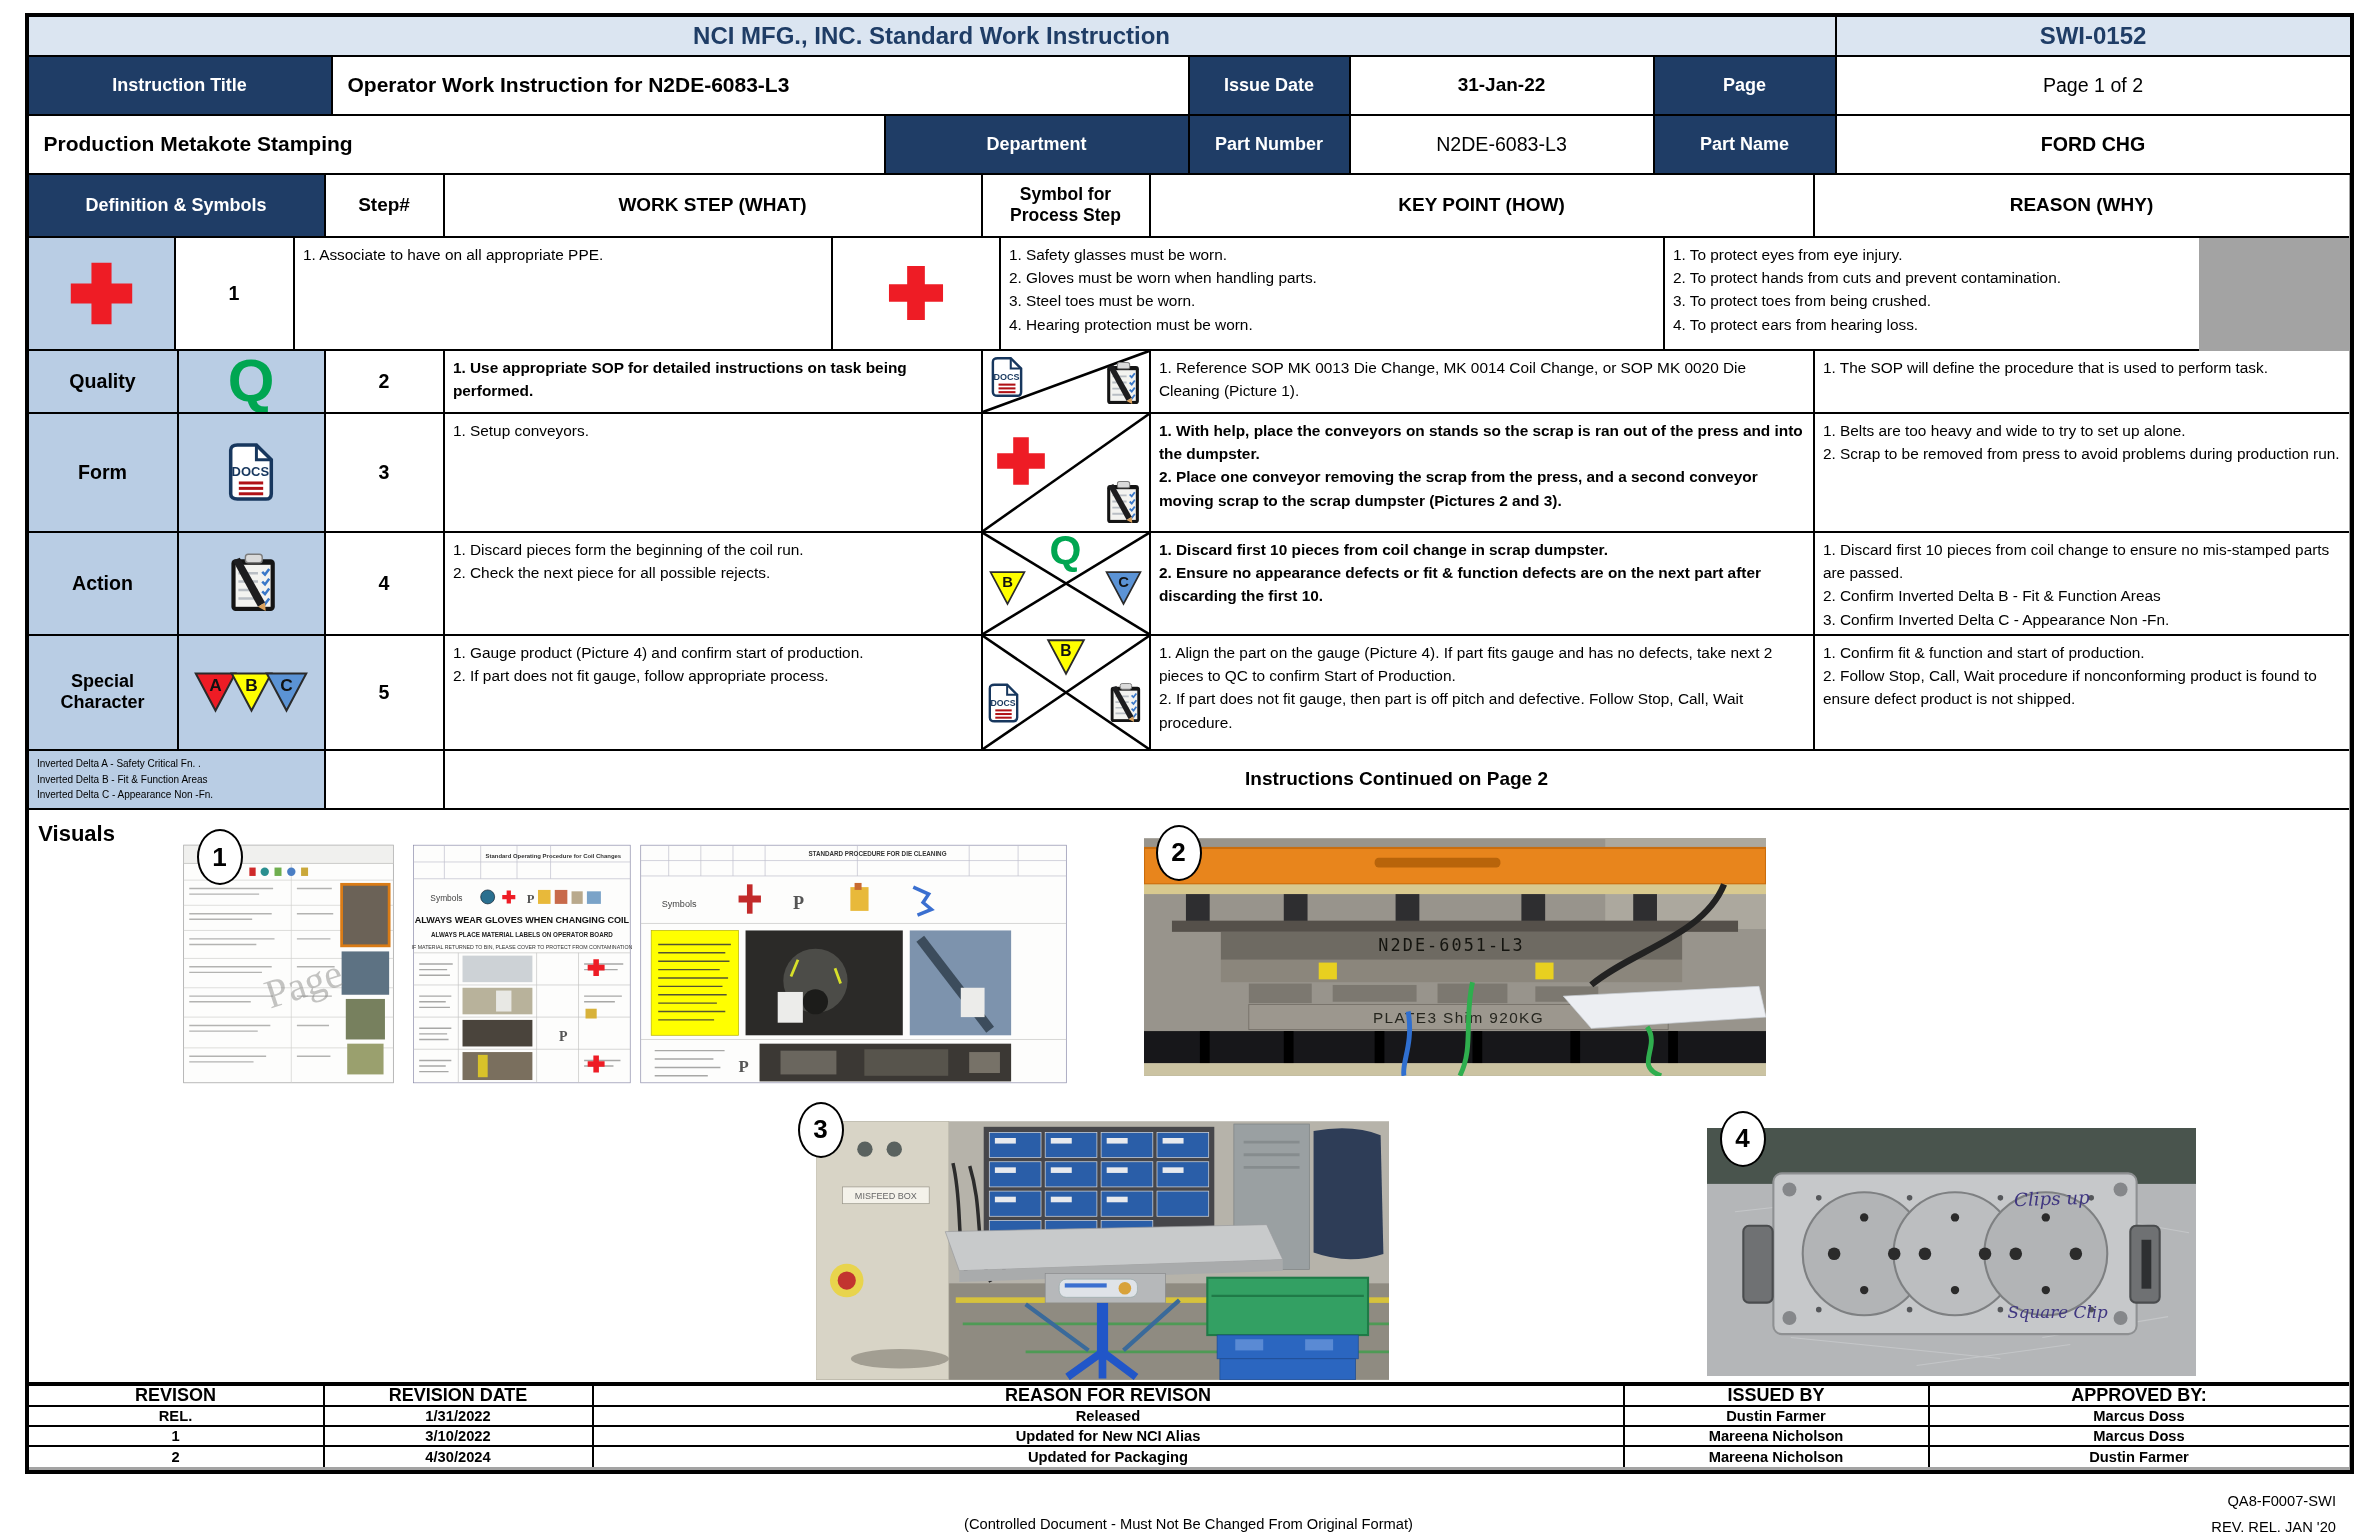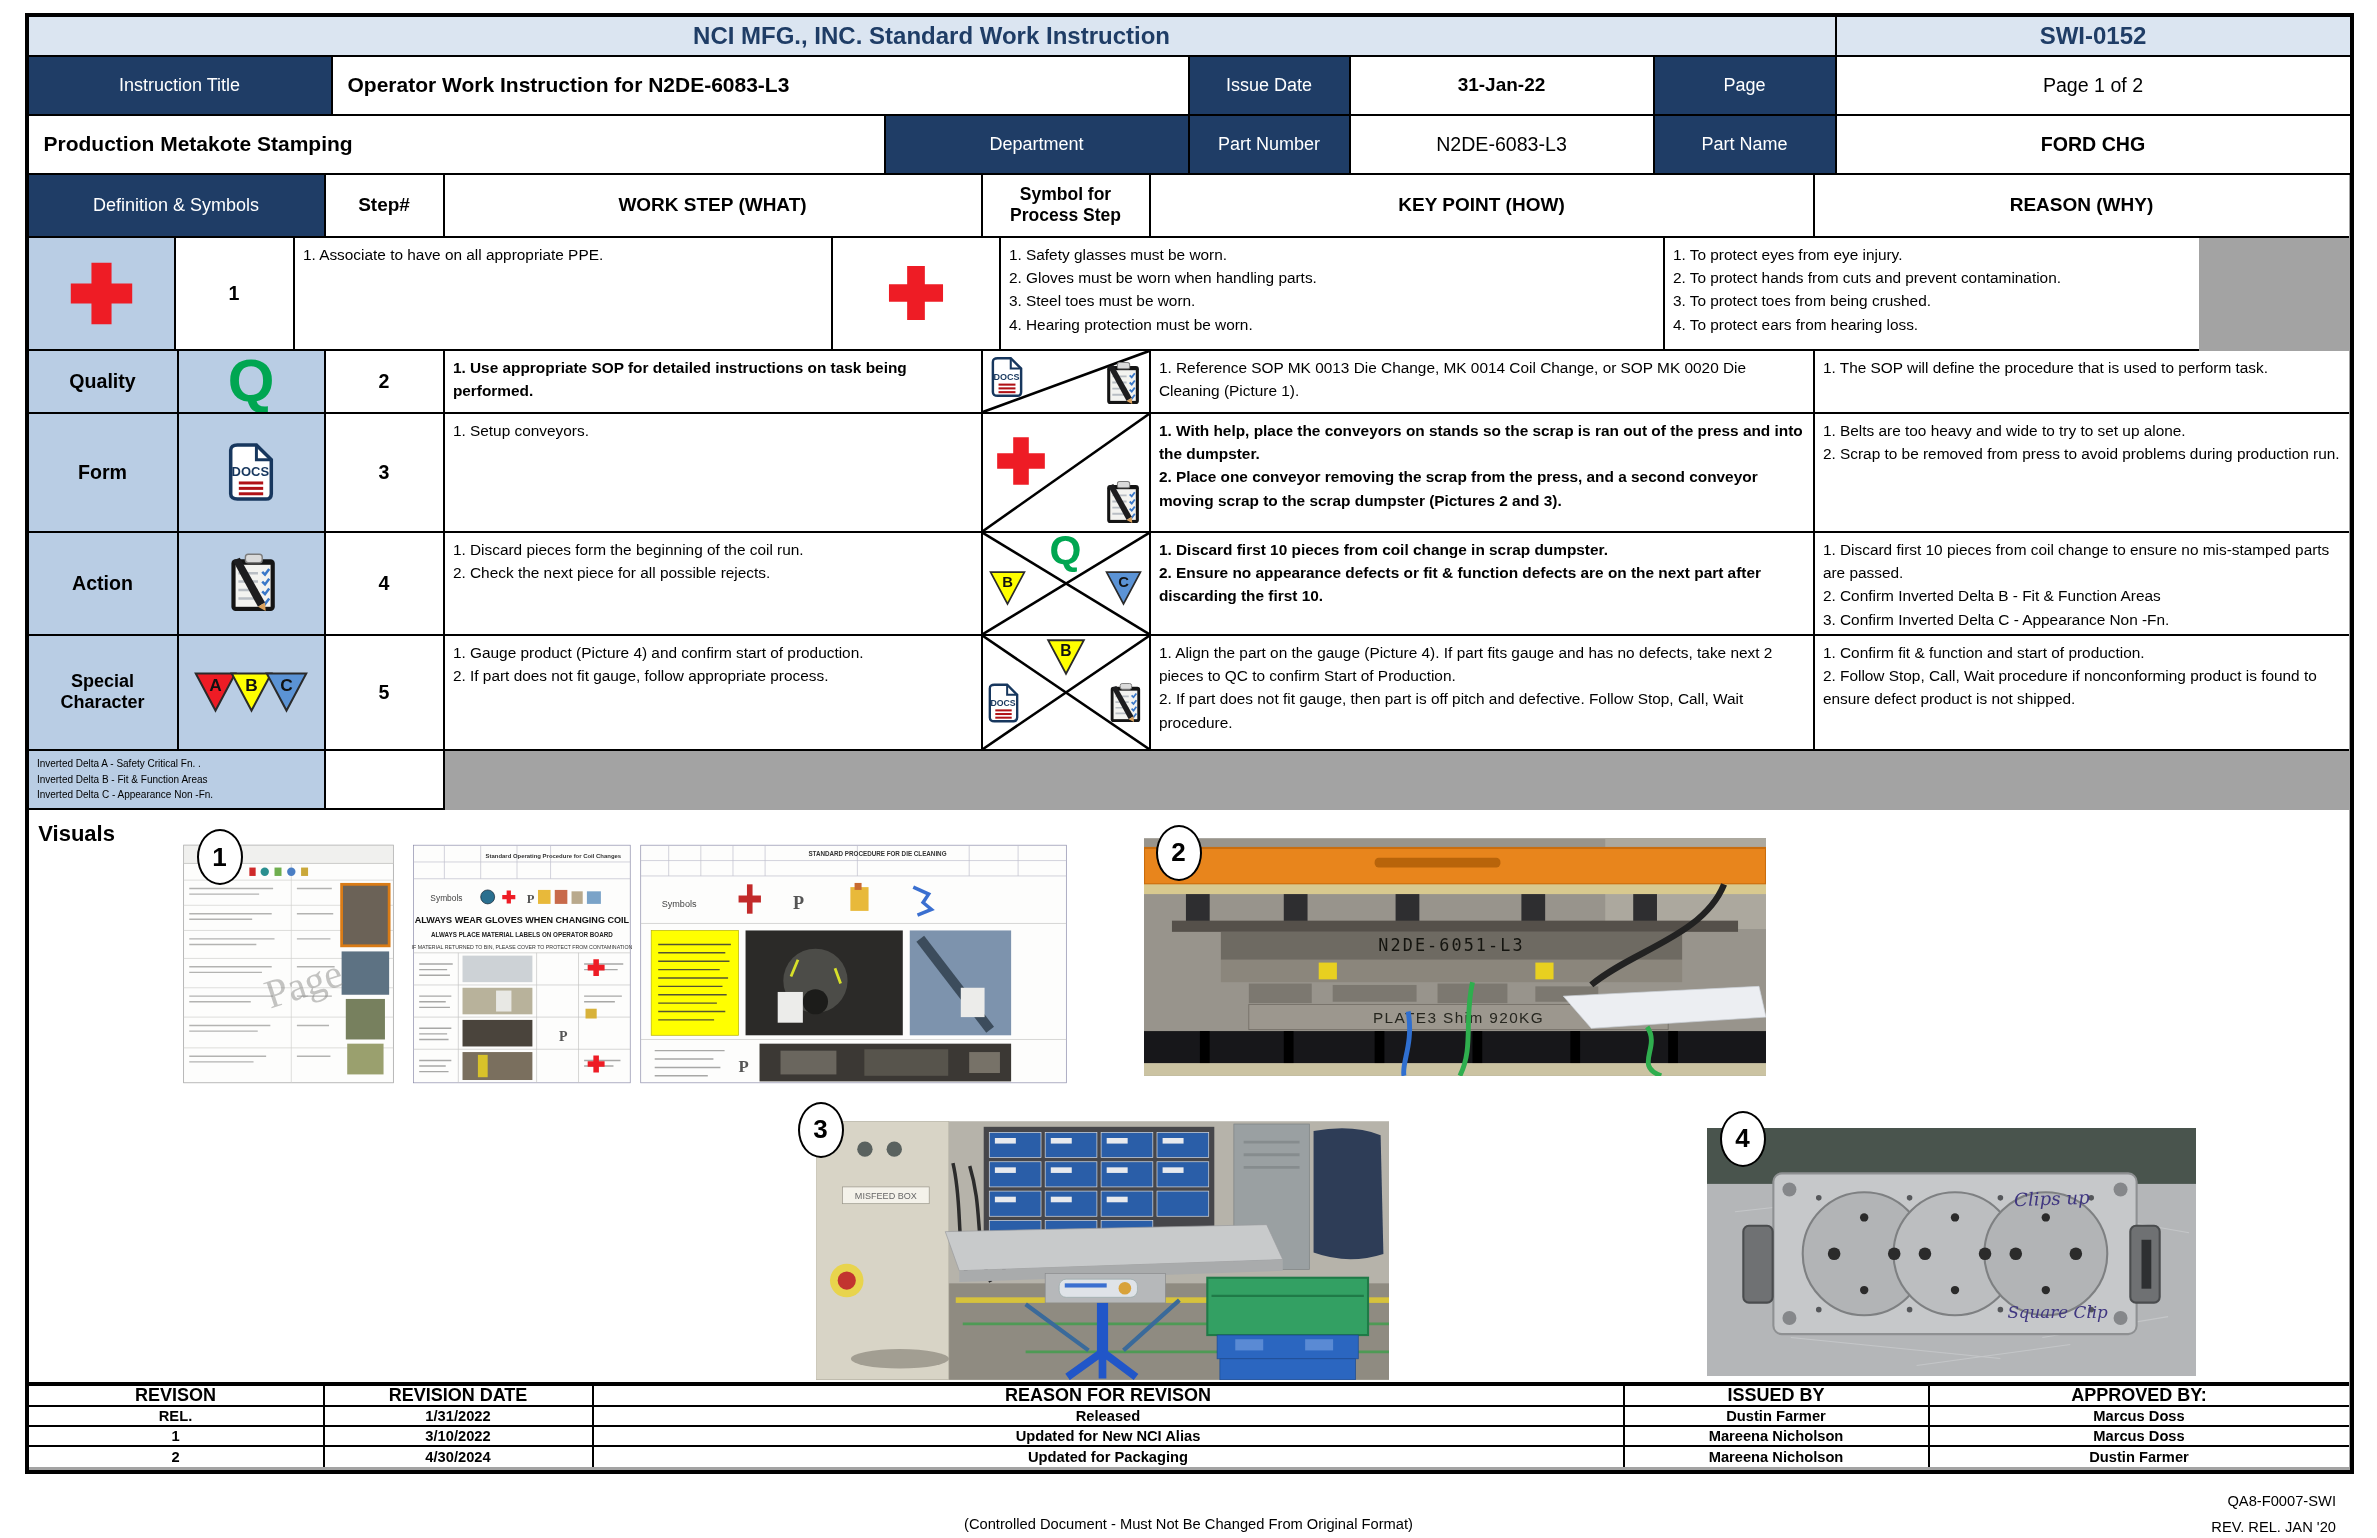--- a/index.html
+++ b/index.html
@@ -8,21 +8,21 @@
         font-family:"Liberation Sans",sans-serif;overflow:hidden}
   .frame{position:absolute;left:24.5px;top:12.6px;width:2329px;height:1461px;border:4.2px solid #000;background:#a3a3a3}
   .row{display:flex;width:2320px}
   .cell{position:relative;flex:0 0 auto;border-right:2.1px solid #000;border-bottom:2.8px solid #000;overflow:hidden;background:#fff}
   .cell.last{border-right:none}
   .thin .cell{border-bottom-width:2.1px}
   .noband .cell{border-bottom:none}
   .band{background:#dbe5f1;display:flex;align-items:center;justify-content:center;
         font-weight:bold;font-size:24px;color:#1f3d66}
   .navy{background:#1f3d66;color:#fff;display:flex;align-items:center;justify-content:center;
-        text-align:center;font-weight:normal;font-size:18px}
+        text-align:center;font-weight:bold;font-size:18px}
   .val{display:flex;align-items:center;padding:0 15px;font-size:21px}
   .val.b{font-weight:bold}
   .val.c{justify-content:center;padding:0}
   .val.sb{font-weight:600}
   .colhead{display:flex;align-items:center;justify-content:center;text-align:center;
            font-weight:bold;font-size:19px;white-space:pre-line}
   .defname{background:#b9cde4;display:flex;align-items:center;justify-content:center;
            font-weight:bold;font-size:19.6px;text-align:center;white-space:pre-line}
   .defsym{background:#b9cde4;display:flex;align-items:center;justify-content:center}
   .stepnum{display:flex;align-items:center;justify-content:center;font-weight:bold;font-size:19.6px}
@@ -314,20 +314,21 @@
         </div>
     </div>
 
     <div class="row" style="height:59px">
       <div class="cell legendbg" style="width:297px">
         <div class="legendtext">Inverted Delta A - Safety Critical Fn. .
 Inverted Delta B - Fit &amp; Function Areas
 Inverted Delta C  - Appearance Non -Fn.</div>
       </div>
       <div class="cell" style="width:119px"></div>
+      <div class="cell continued last" style="width:1904px">Instructions Continued on Page 2</div>
     </div>
 
     <div class="row">
       <div class="cell last" style="width:2320px;height:576px;border-bottom-width:4.2px">
         <div class="vislabel">Visuals</div>
 
         <div class="ncircle" style="left:168px;top:19.6px">1</div>
         <svg class="photo" style="left:150px;top:31px" width="892" height="246" viewBox="0 0 1275 352">
           <rect width="1275" height="352" fill="#ffffff"></rect>
           <g>

